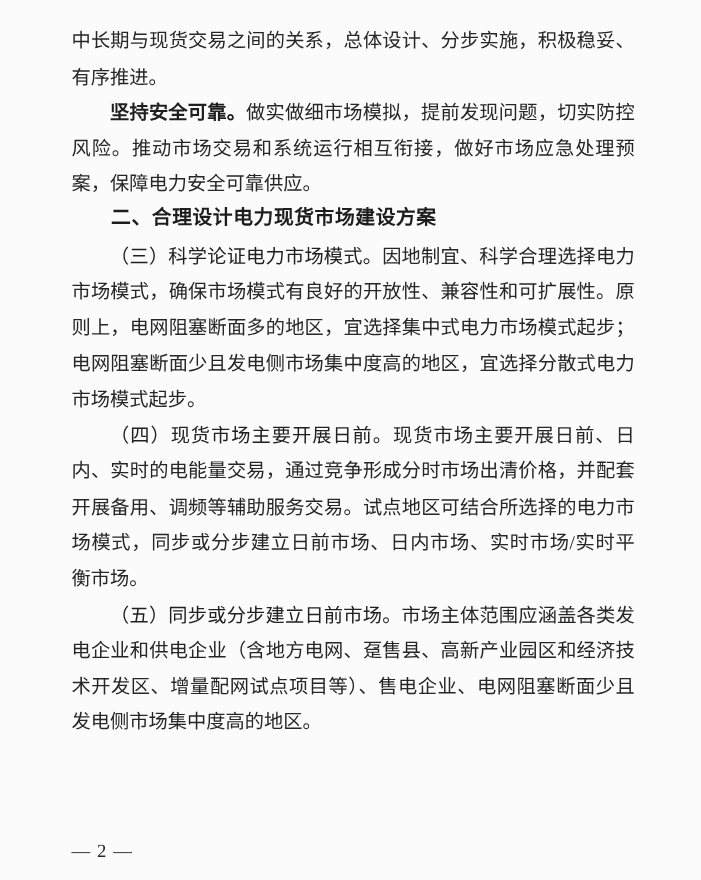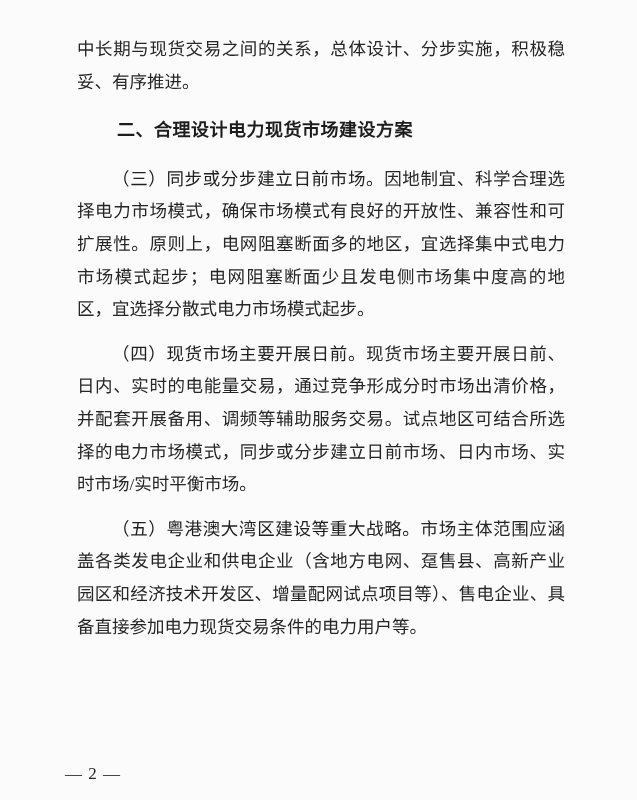--- a/index.html
+++ b/index.html
@@ -15,21 +15,21 @@
   .page {
     position: relative;
     box-sizing: border-box;
     width: 637px;
     height: 800px;
     padding: 21px 60px 0 65px;
     background: #fbfbfb;
     color: #262626;
   }
   .para {
-    margin: 12px;
+    margin: 0;
     font-family: "Liberation Serif", "DejaVu Serif", serif;
     font-size: 17.5px;
     line-height: 32.6px;
     text-align: justify;
     text-justify: inter-ideograph;
     text-indent: 2em;
     color: #262626;
   }
   .para.no-indent {
     text-indent: 0;
@@ -37,22 +37,22 @@
   .lead-strong {
     font-family: "Liberation Sans", "DejaVu Sans", sans-serif;
     font-weight: 700;
     color: #1f1f1f;
   }
   .lead-kai {
     font-weight: 500;
     color: #202020;
   }
   .heading {
-    margin: 16px;
-    font-family: Liberation Serif, serif;
+    margin: 0;
+    font-family: Liberation Mono, monospace;
     font-weight: 700;
     font-size: 18px;
     line-height: 32.6px;
     text-indent: 2em;
     letter-spacing: 0.5px;
     color: #1d1d1d;
   }
   .footer {
     position: absolute;
     left: 65px;
@@ -64,25 +64,26 @@
     letter-spacing: 1px;
   }
 </style>
 </head>
 <body>
 
 <div class="page">
 
   <p class="para no-indent"><span>中长期与现货交易之间的关系，总体设计、分步实施，积极稳妥、有序推进。</span></p>
 
+  <p class="para"><span class="lead-strong">坚持安全可靠。</span><span>做实做细市场模拟，提前发现问题，切实防控风险。推动市场交易和系统运行相互衔接，做好市场应急处理预案，保障电力安全可靠供应。</span></p>
 
   <h2 class="heading">二、合理设计电力现货市场建设方案</h2>
 
-  <p class="para"><span class="lead-kai">（三）同步或分步建立日前市场。</span><span>因地制宜、科学合理选择电力市场模式，确保市场模式有良好的开放性、兼容性和可扩展性。原则上，电网阻塞断面多的地区，宜选择集中式电力市场模式起步；电网阻塞断面少且发电侧市场集中度高的地区，宜选择分散式电力市场模式起步。</span></p>
+  <p class="para"><span class="lead-kai">（三）科学论证电力市场模式。</span><span>因地制宜、科学合理选择电力市场模式，确保市场模式有良好的开放性、兼容性和可扩展性。原则上，电网阻塞断面多的地区，宜选择集中式电力市场模式起步；电网阻塞断面少且发电侧市场集中度高的地区，宜选择分散式电力市场模式起步。</span></p>
 
   <p class="para"><span class="lead-kai">（四）现货市场主要开展日前。</span><span>现货市场主要开展日前、日内、实时的电能量交易，通过竞争形成分时市场出清价格，并配套开展备用、调频等辅助服务交易。试点地区可结合所选择的电力市场模式，同步或分步建立日前市场、日内市场、实时市场/实时平衡市场。</span></p>
 
-  <p class="para"><span class="lead-kai">（五）粤港澳大湾区建设等重大战略。</span><span>市场主体范围应涵盖各类发电企业和供电企业（含地方电网、趸售县、高新产业园区和经济技术开发区、增量配网试点项目等）、售电企业、具备直接参加电力现货交易条件的电力用户等。</span></p>
+  <p class="para"><span class="lead-kai">（五）同步或分步建立日前市场。</span><span>市场主体范围应涵盖各类发电企业和供电企业（含地方电网、趸售县、高新产业园区和经济技术开发区、增量配网试点项目等）、售电企业、电网阻塞断面少且发电侧市场集中度高的地区。</span></p>
 
 
   <div class="footer">— 2 —</div>
 
 </div>
 
 </body></html>

